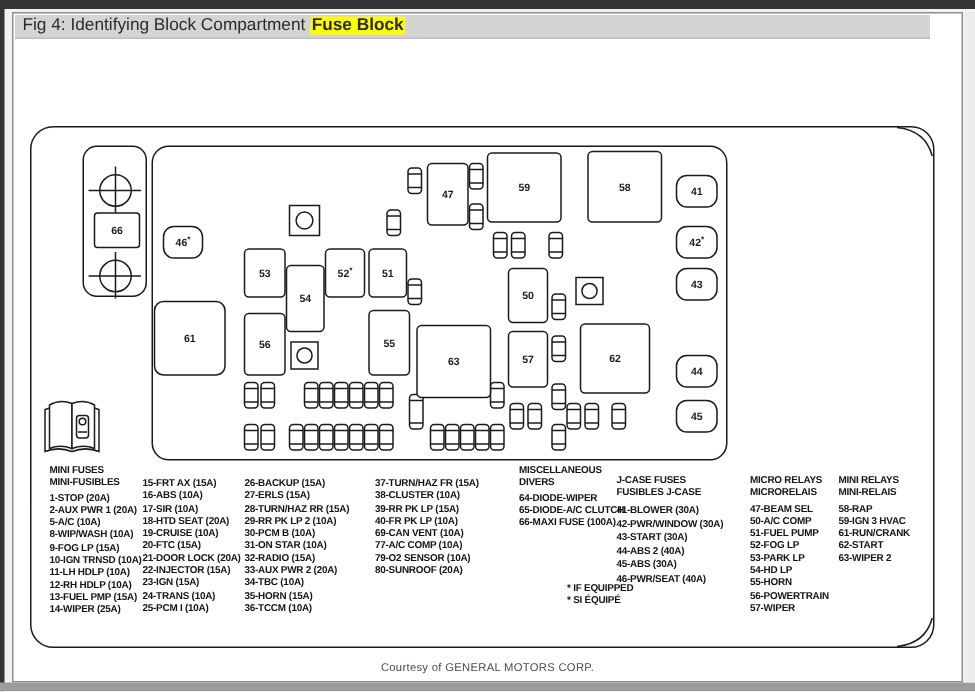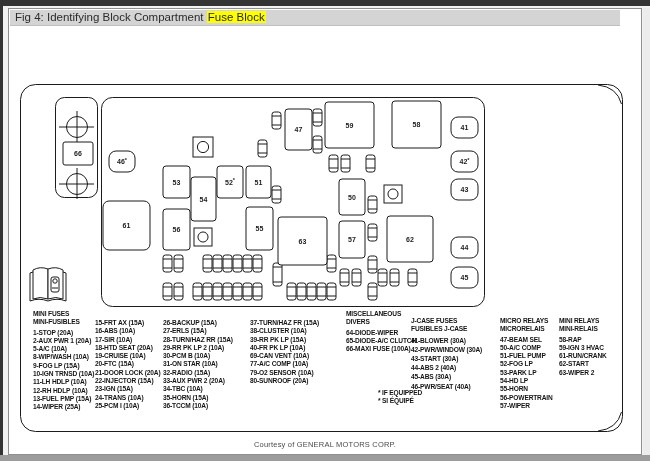--- a/index.html
+++ b/index.html
@@ -13,21 +13,21 @@
   }
   .edge-top{position:absolute;left:0;top:0;width:650px;height:6px;background:#343434;}
   .edge-left{position:absolute;left:0;top:0;width:3px;height:461px;background:#343434;}
   .edge-bottom{position:absolute;left:0;top:455px;width:650px;height:6px;background:#9c9c9c;}
   .gutter-right{position:absolute;left:643px;top:8px;width:7px;height:447px;background:#ececec;}
   .title-bar{
     position:absolute;left:10px;top:10px;width:610px;height:16px;
     background:#d4d4d4;border-bottom:1px solid #bfbfbf;box-sizing:border-box;
     line-height:15px;font-size:11.5px;color:#2b2b2b;padding-left:5px;white-space:nowrap;
   }
-  .hl{background:#ffff00;padding:0 1px;}
+  .hl{background:#ffff00;padding:0 1px;font-weight:bold;}
   svg.diagram{position:absolute;left:0;top:0;width:650px;height:461px;}
   .ln{fill:#ffffff;stroke:#1b1b1b;stroke-width:1;}
   .st{fill:none;stroke:#1b1b1b;stroke-width:1;}
   .lbl{fill:#1b1b1b;font-family:"Liberation Sans",sans-serif;font-size:7px;font-weight:600;text-anchor:middle;}
   .legend{position:absolute;left:0;top:0;width:650px;height:461px;font-size:6.6px;color:#141414;}
   .legend-col{position:absolute;white-space:nowrap;letter-spacing:-0.15px;font-weight:600;}
   .legend-header{line-height:7.8px;}
   .legend-headerblock{margin-bottom:3px;}
   .legend-item{}
   .credit{

